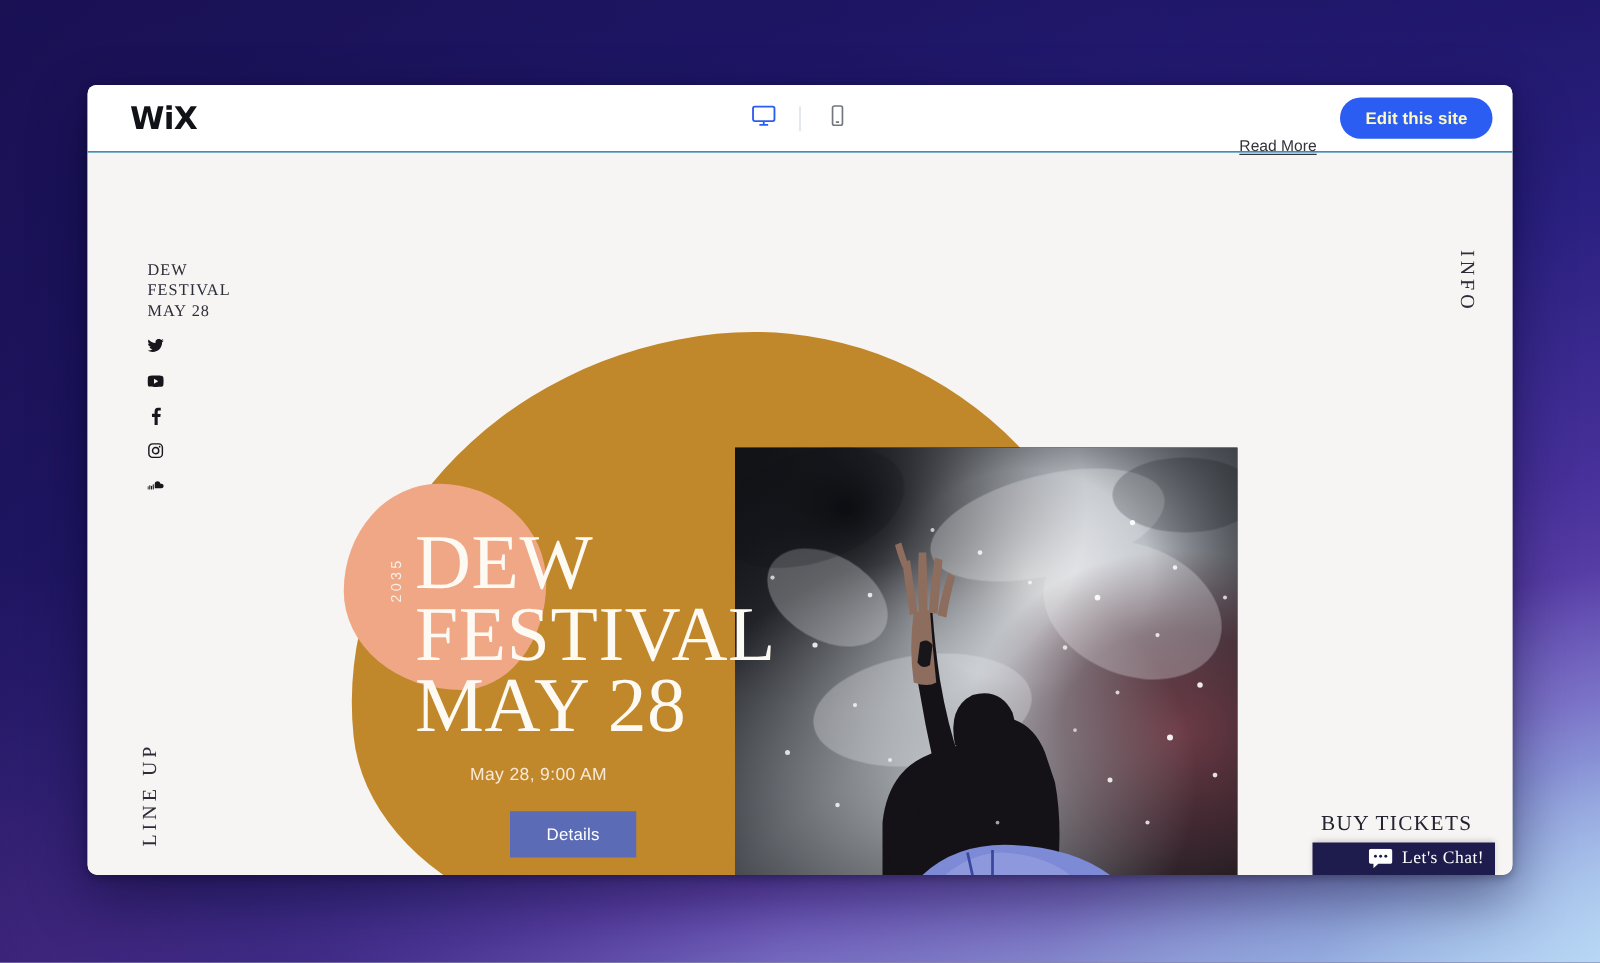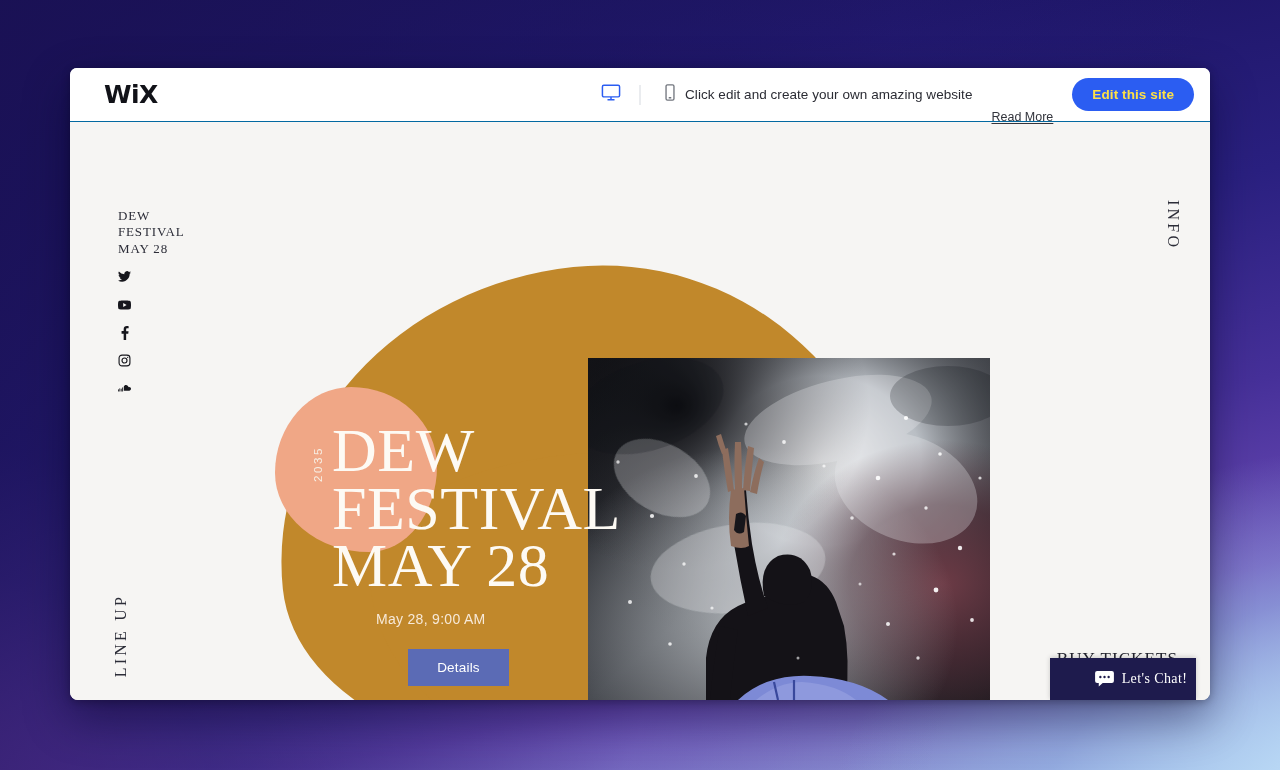--- a/index.html
+++ b/index.html
@@ -96,21 +96,21 @@
   #read-more {
     font-size: 12.5px;
     color: #32343c;
     text-decoration: underline;
     text-underline-offset: 2px;
     cursor: pointer;
     margin-top: 44px;
   }
   #edit-site-btn {
     background: #2b5df2;
-    color: #fde047;
+    color: #fef9c3;
     font-size: 13.5px;
     font-weight: 600;
     border: none;
     border-radius: 18px;
     padding: 9px 20px;
     cursor: pointer;
     letter-spacing: 0.1px;
   }
 
   
@@ -291,21 +291,21 @@
   }
 
   
   #chat-widget {
     position: absolute;
     right: 14px;
     bottom: 0;
     z-index: 20;
     background: #1e1b4d;
     width: 146px;
-    height: 42px;
+    height: 26px;
     display: flex;
     align-items: center;
     justify-content: center;
     gap: 8px;
     cursor: pointer;
     box-shadow: 0 -1px 5px rgba(0,0,0,0.18);
     padding-left: 36px;
   }
   #chat-label {
     font-family: "Liberation Serif", serif;
@@ -343,21 +343,20 @@
         <span>
           <svg width="19" height="19" viewBox="0 0 24 24" fill="none" stroke="#72767e" stroke-width="1.7">
             <rect x="7" y="2.3" width="10" height="19.4" rx="1.8"></rect>
             <line x1="10.4" y1="18.6" x2="13.6" y2="18.6"></line>
           </svg>
         </span>
       </div>
     </div>
 
     <div id="topbar-right">
-      <div id="promo-text">Click edit and create your own amazing website</div>
       <a id="read-more">Read More</a>
       <button id="edit-site-btn">Edit this site</button>
     </div>
   </div>
 
   <div id="site-canvas">
 
     <div id="gold-blob"></div>
     <div id="gold-blob-2"></div>
     <div id="salmon-blob"></div>

